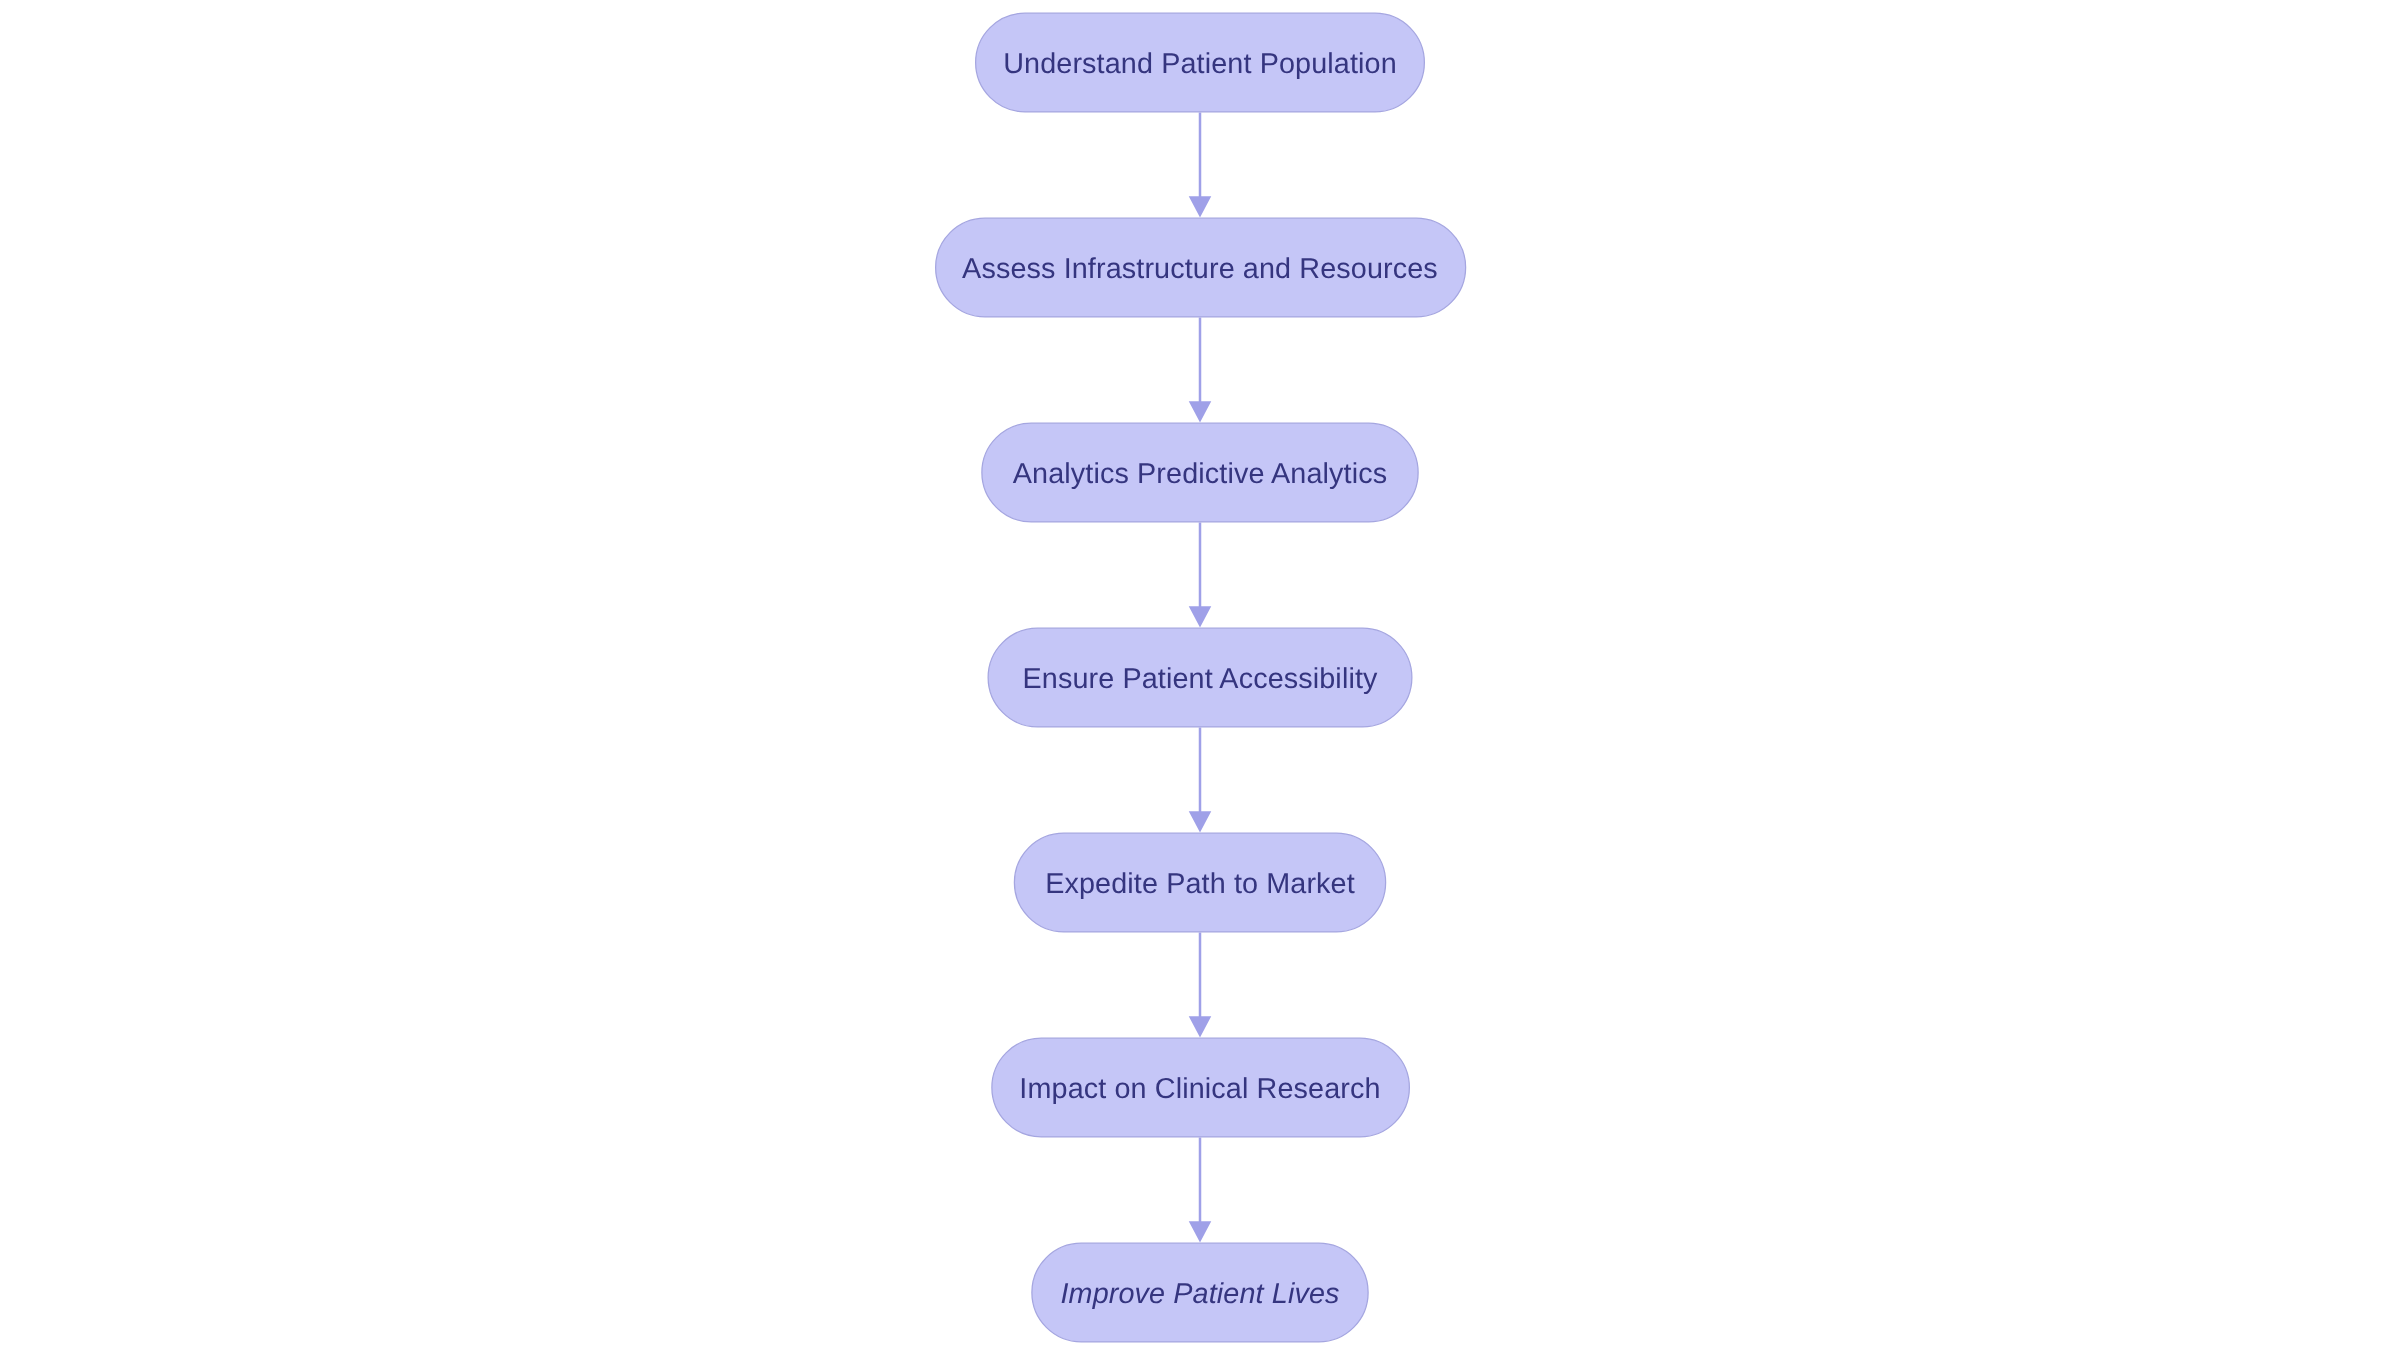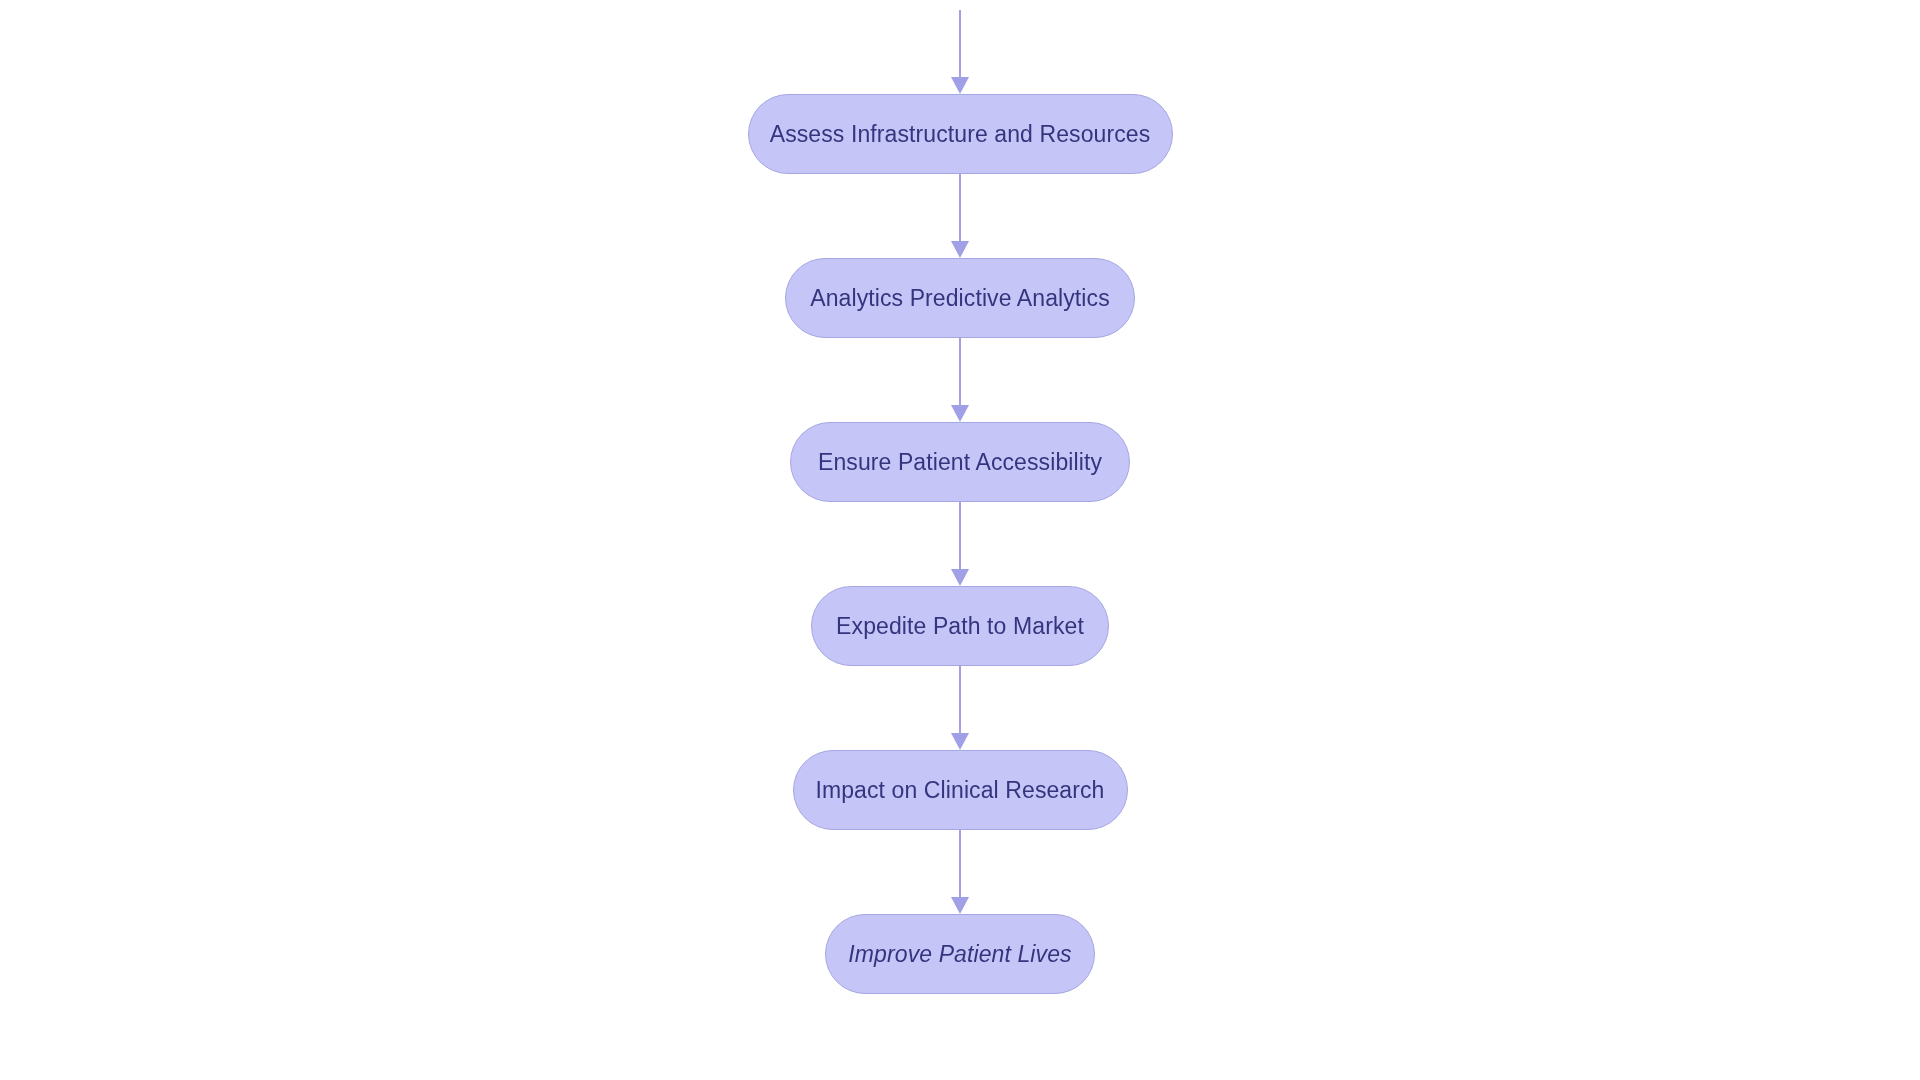--- a/index.html
+++ b/index.html
@@ -94,20 +94,23 @@
   .node.w-n4 { width: 298px; }
   .node.w-n5 { width: 335px; }
   .node.w-n6 { width: 270px; font-style: italic; }
 </style>
 </head>
 <body>
 
 <div id="flowchart">
   <div class="flow-column">
 
+    <div class="node w-n0">
+      <span class="node-label">Understand Patient Population</span>
+    </div>
 
     <div class="connector">
       <div class="stem"></div>
       <div class="arrowhead"></div>
     </div>
 
     <div class="node w-n1">
       <span class="node-label">Assess Infrastructure and Resources</span>
     </div>
 

